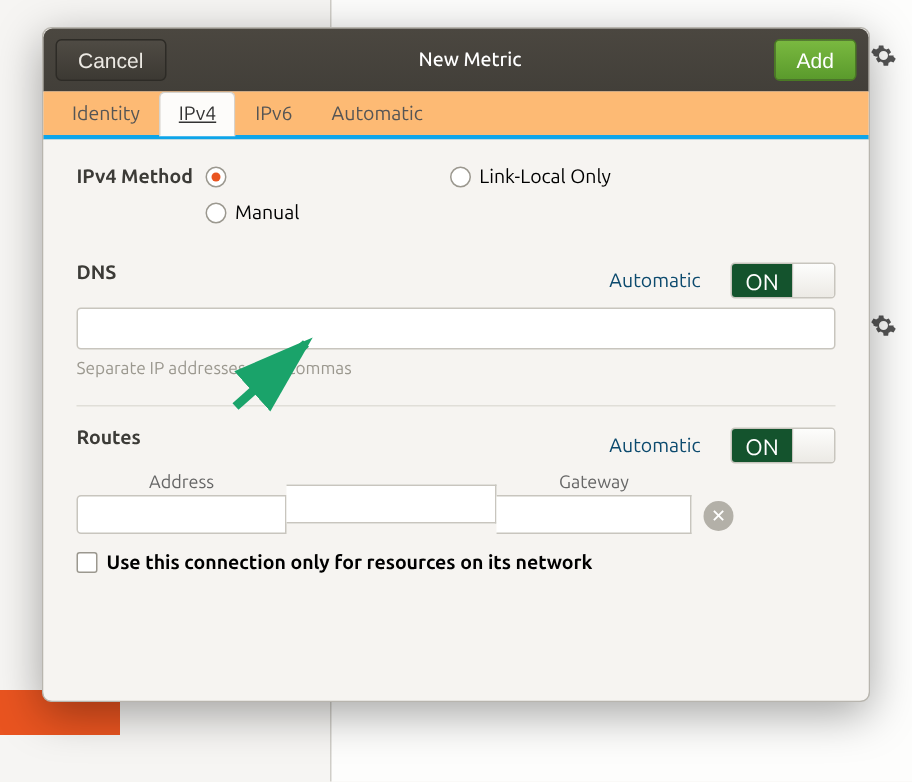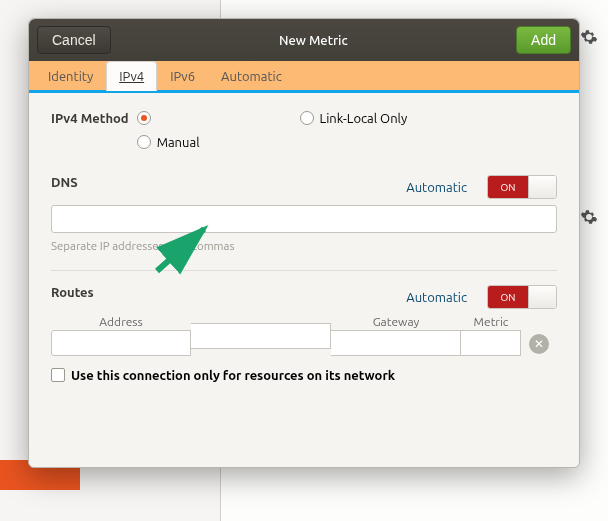--- a/index.html
+++ b/index.html
@@ -158,23 +158,23 @@
     width: 70px; height: 24px;
     border: 1px solid #c8c5be;
     border-radius: 3px;
     background: #fff;
     position: relative;
     cursor: pointer;
     display: flex;
   }
   .toggle-on {
     flex: 1;
-    background: #b91c1c;
+    background: #14532d;
     color: #fff;
-    font-size: 10px;
+    font-size: 15px;
     display: flex;
     align-items: center;
     justify-content: center;
     border-radius: 2px 0 0 2px;
   }
   .toggle-knob {
     width: 28px;
     background: linear-gradient(#fdfdfc,#eceae5);
     border-left: 1px solid #c8c5be;
     border-radius: 0 2px 2px 0;
@@ -336,24 +336,20 @@
         <div class="route-head">Address</div>
         <input value="" style="">
       </div>
       <div class="route-col netm">
         <input value="" style="">
       </div>
       <div class="route-col gate">
         <div class="route-head">Gateway</div>
         <input value="" style="">
       </div>
-      <div class="route-col metr">
-        <div class="route-head">Metric</div>
-        <input value="" style="">
-      </div>
       <div class="route-del">
         <span>✕</span>
       </div>
     </div>
 
     <div class="check-row">
       <span class="checkbox"></span>
       <span>Use this connection only for resources on its network</span>
     </div>
 

